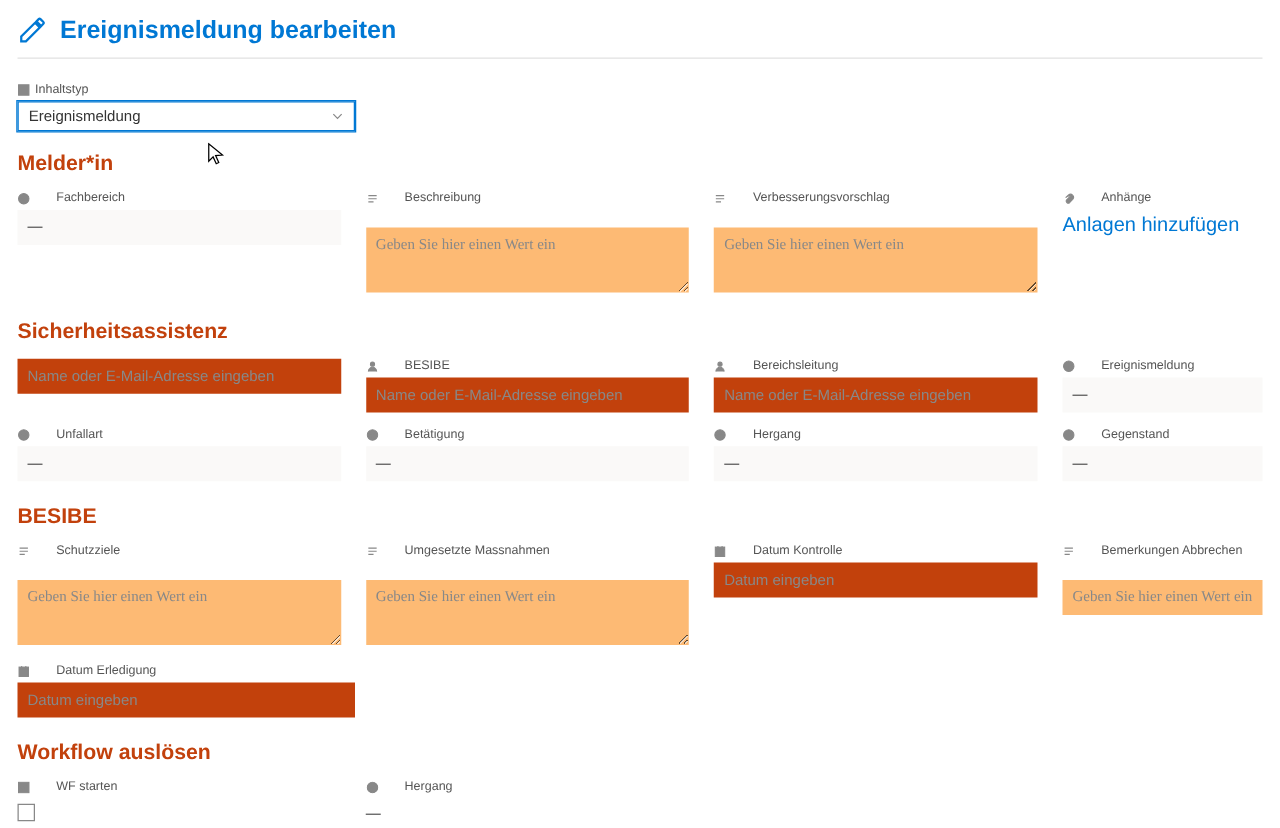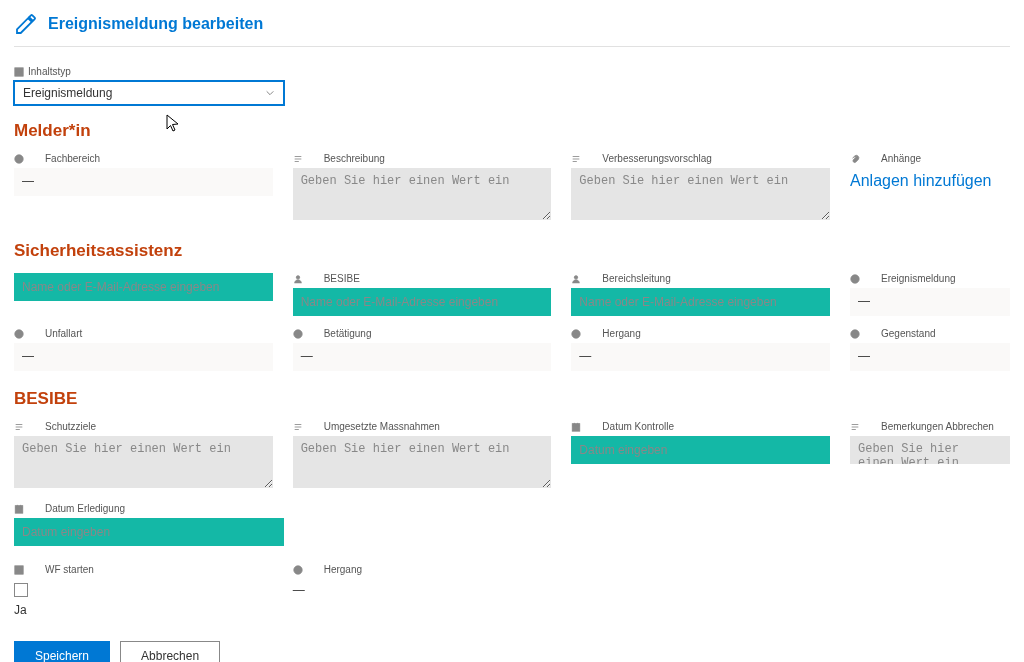--- a/index.html
+++ b/index.html
@@ -21,21 +21,21 @@
       padding-bottom: 10px;
       border-bottom: 1px solid #e1e1e1;
       margin-bottom: 14px;
     }
     .header-icon {
       width: 24px;
       height: 24px;
       color: #0078d4;
     }
     .header-title {
-      font-size: 16px;
+      font-size: 20px;
       font-weight: 600;
       color: #0078d4;
     }
     .content-type-block {
       margin-bottom: 16px;
     }
     .ct-label-row {
       display: flex;
       align-items: center;
       gap: 4px;
@@ -96,36 +96,37 @@
       color: #555;
     }
     .field-readonly {
       background: #faf9f8;
       padding: 6px 8px;
       min-height: 28px;
       font-size: 12px;
       color: #333;
     }
     .field-textarea {
-      background: #e5e5e5;
+      background: #fdba74;
       border: none;
       padding: 6px 8px;
       width: 100%;
       height: 52px;
       resize: both;
-      font-family: Liberation Mono, monospace;
+      font-family: Liberation Serif, serif;
       font-size: 12px;
       outline: none;
+      margin-top: 14px;
     }
     .field-textarea::placeholder,
     .field-input::placeholder {
       color: #888;
     }
     .field-input {
-      background: #14b8a6;
+      background: #c2410c;
       border: none;
       padding: 6px 8px;
       width: 100%;
       min-height: 28px;
       font-family: inherit;
       font-size: 12px;
       outline: none;
     }
     .attach-link {
       color: #0078d4;
@@ -378,20 +379,21 @@
             <path d="M1.5 4.5h9M4 1v2M8 1v2"></path>
           </svg>
         <span>Datum Erledigung</span>
       </div>
       <input class="field-input" placeholder="Datum eingeben" style="">
     </div>
   </div>
 </div>
 
 <div class="section">
+  <div class="section-title">Workflow auslösen</div>
   <div class="row">
     <div class="field">
       <div class="field-label-row">
         <svg class="field-icon" viewBox="0 0 12 12" fill="none" stroke="#888" stroke-width="1">
             <rect x="1" y="1" width="10" height="10"></rect>
             <path d="M3.5 6l1.7 1.7L8.5 4.5"></path>
           </svg>
         <span>WF starten</span>
       </div>
       <div class="checkbox-row">

